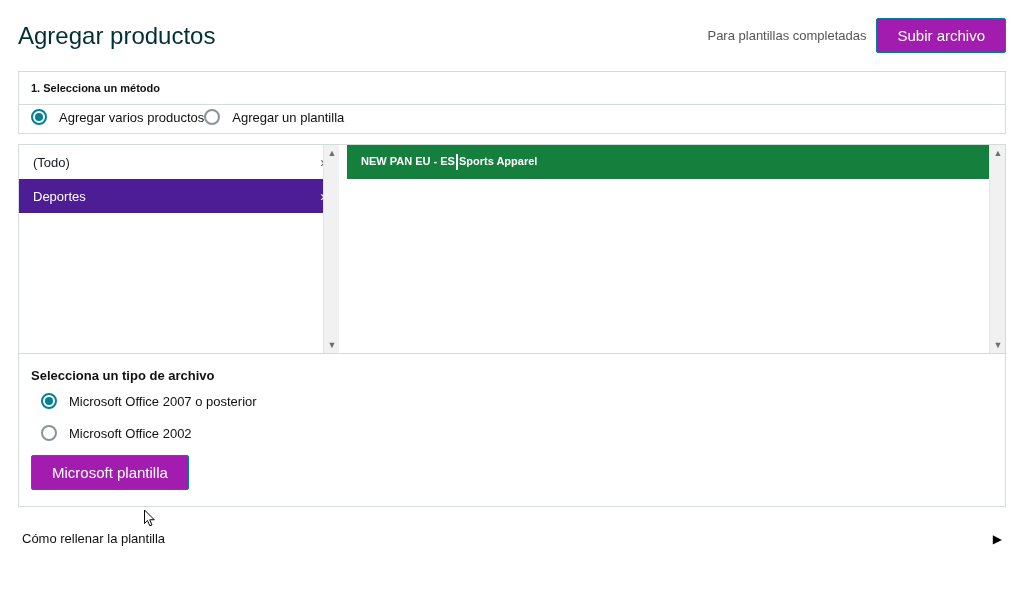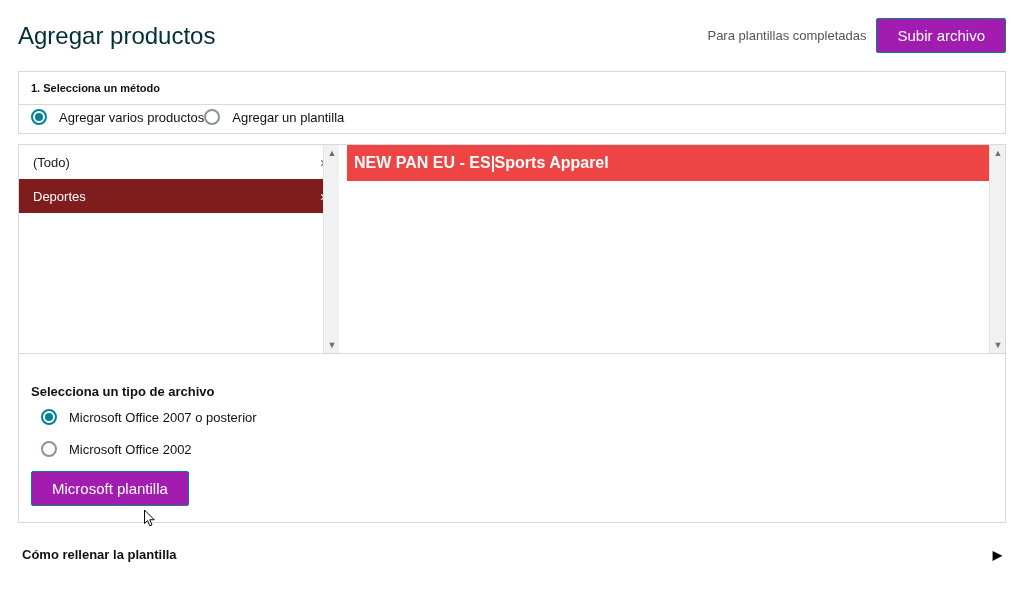--- a/index.html
+++ b/index.html
@@ -76,53 +76,53 @@
     height: 208px;
     overflow: hidden;
     position: relative;
   }
   .list { }
   .list-item {
     display: flex; align-items: center; justify-content: space-between;
     padding: 9px 14px; cursor: pointer; font-size: 13px;
     color: #16191f;
   }
-  .list-item.selected { background: #7f1d1d; color: #fff; }
+  .list-item.selected { background: #4c1d95; color: #fff; }
   .chev { color: inherit; font-size: 14px; }
   .list-item:not(.selected) .chev { color: #545b64; }
   .right-item {
-    background: #ef4444; color: #fff; padding: 9px 7px; font-size: 16px;
+    background: #15803d; color: #fff; padding: 9px 14px; font-size: 11px;
     font-weight: 600; position: relative;
   }
   .caret {
     display: inline-block; width: 2px; height: 16px; background: #fff;
     vertical-align: middle; margin: 0 1px;
   }
   .vtrack {
     position: absolute; right: 0; top: 0; bottom: 0; width: 16px;
     background: #f1f1f1; border-left: 1px solid #e1e4e4;
   }
   .vbtn {
     position: absolute; left: 0; width: 16px; height: 16px;
     background: #f1f1f1; display: flex; align-items: center; justify-content: center;
     color: #6f6f6f; font-size: 9px; cursor: pointer;
   }
   .vbtn.top { top: 0; }
   .vbtn.bottom { bottom: 0; }
 
   .sub-section {
     border-top: 1px solid #d5dbdb;
-    padding: 30px 12px 16px 12px;
+    padding: 14px 12px 16px 12px;
   }
   .sub-title { font-weight: 700; margin-bottom: 10px; }
   .radios-v { display: flex; flex-direction: column; gap: 16px; padding-left: 10px; margin-bottom: 14px; }
 
   .accordion {
     display: flex; justify-content: space-between; align-items: center;
-    padding: 14px 4px 0 4px; font-weight: 700; cursor: pointer;
+    padding: 14px 4px 0 4px; font-weight: 400; cursor: pointer;
   }
   .accordion .tri { font-size: 12px; color: #000; }
 
   .cursor-img {
     position: absolute;
     width: 18px; height: 22px;
     pointer-events: none;
     left: 140px; top: 508px;
   }
 </style>

